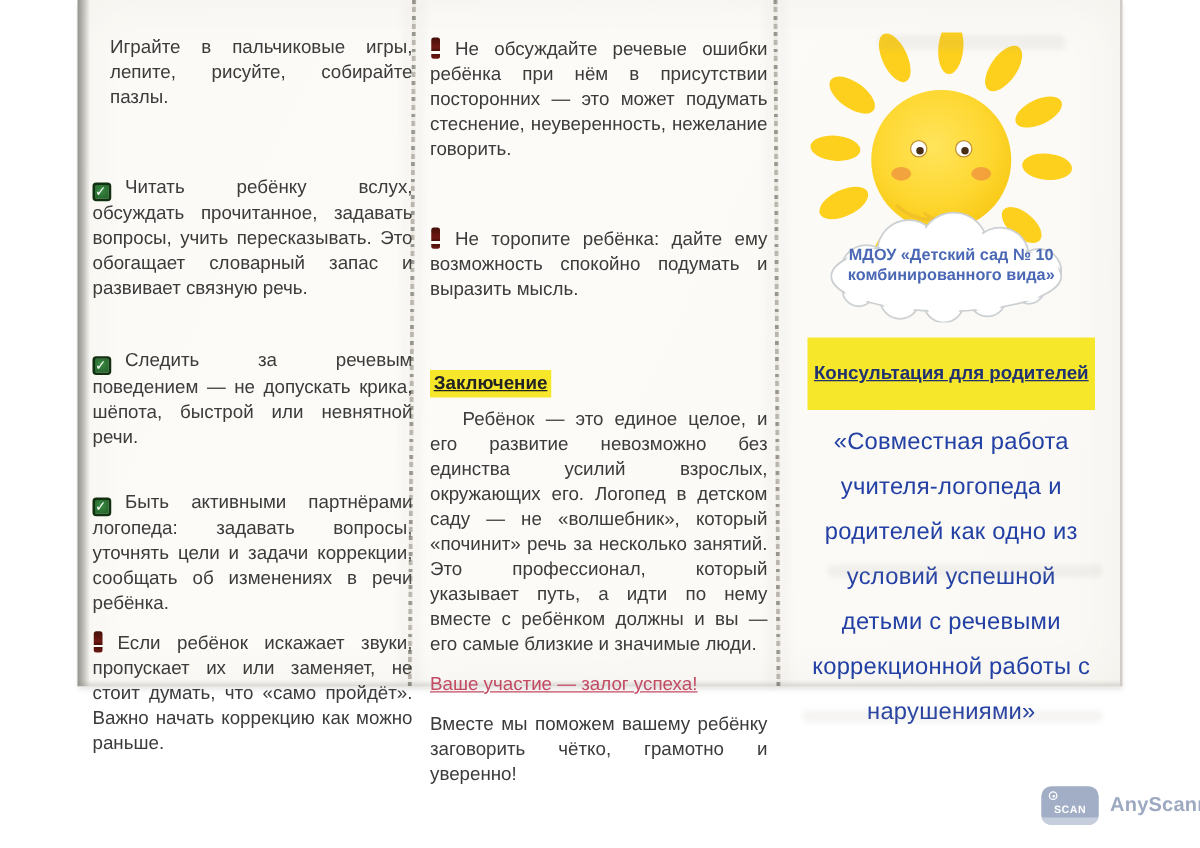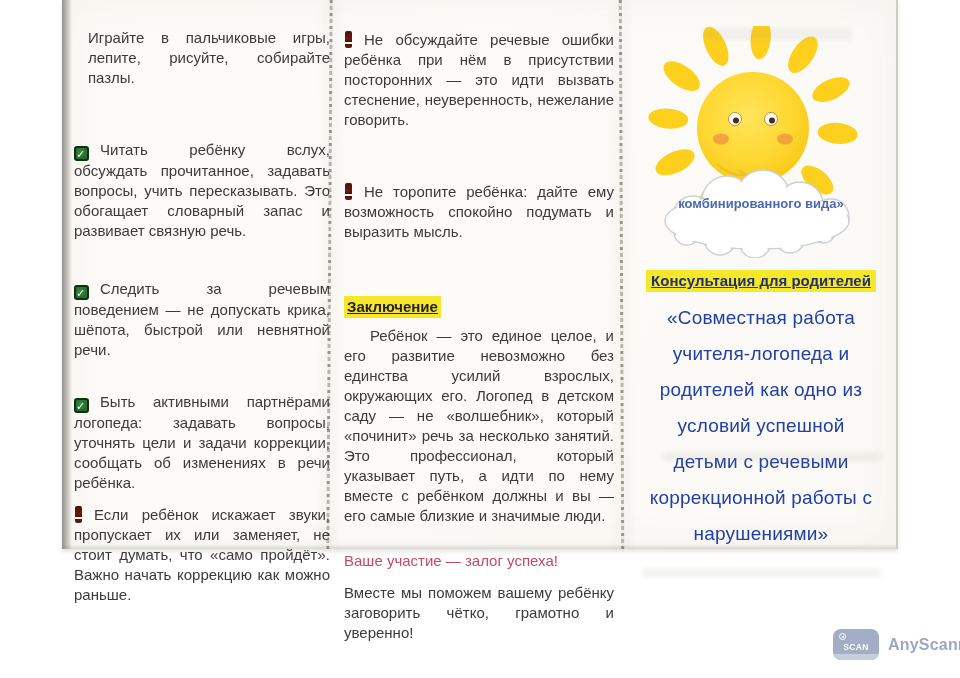--- a/index.html
+++ b/index.html
@@ -48,33 +48,33 @@
     line-height:13px;text-align:center;vertical-align:-3px;font-weight:bold;}
   .warn-ic{display:inline-block;width:7px;height:17px;margin:0 12px 0 1px;
     vertical-align:-3px;border-radius:2px;
     background:linear-gradient(to bottom,#451009 0,var(--warning_red) 8px,#451009 11px,
       rgba(0,0,0,0) 11px,rgba(0,0,0,0) 13px,#50120c 13px,var(--warning_red) 17px);}
   .attention-heading{margin-top:36px;font-size:15px;color:#343434;}
   .hl{background:var(--highlight_yellow);}
   .conclusion-heading{margin-top:54px;display:inline-block;font-weight:bold;
     text-decoration:underline;padding:1px 3px;color:#222;}
   .conclusion-text{margin-top:8px;text-indent:26px;}
-  .slogan{margin-top:25px;color:var(--slogan_red);}
+  .slogan{margin-top:12px;color:var(--slogan_red);text-decoration:underline;}
   .closing{margin-top:12px;}
   .mt30{margin-top:30px;} .mt34{margin-top:52px;} .mt32{margin-top:32px;}
   .mt38{margin-top:38px;} .mt12{margin-top:12px;}
   
   .panel-right{text-align:center;}
   .sun-wrap{position:relative;width:252px;height:232px;margin:26px auto 0;}
   .cloud-caption{position:absolute;left:50%;top:170px;transform:translateX(-50%);
     width:210px;font-size:13px;line-height:16px;font-weight:bold;
     color:var(--cloud_blue);text-align:center;}
   .consultation-heading{display:inline-block;margin-top:12px;font-size:15px;
     font-weight:bold;color:var(--heading_blue);text-decoration:underline;
-    padding:1px 5px;background:var(--highlight_yellow);}
+    padding:19px 5px;background:var(--highlight_yellow);}
   .brochure-title{margin-top:8px;}
   .brochure-title div{line-height:36px;font-size:19px;font-weight:normal;
     color:var(--title_blue);letter-spacing:.2px;}
   
   .smudge{position:absolute;background:rgba(160,150,135,.10);border-radius:4px;filter:blur(2px);}
   
   .watermark{position:absolute;left:833px;top:629px;display:flex;align-items:center;gap:9px;}
   .scan-icon{position:relative;width:46px;height:31px;border-radius:8px;
     background:var(--watermark_gray);overflow:hidden;}
   .scan-dot{position:absolute;top:4px;left:6px;width:7px;height:7px;
@@ -104,21 +104,21 @@
     <p class="check-item mt32">
       <span class="cb">✓</span><span>Быть активными партнёрами логопеда: задавать вопросы, уточнять цели и задачи коррекции, сообщать об изменениях в речи ребёнка.</span>
     </p>
     <p class="warn-item mt12">
       <span class="warn-ic"></span><span>Если ребёнок искажает звуки, пропускает их или заменяет, не стоит думать, что «само пройдёт». Важно начать коррекцию как можно раньше.</span>
     </p>
   </div>
 
   <div class="panel panel-middle">
     <p class="warn-item mt30">
-      <span class="warn-ic"></span><span>Не обсуждайте речевые ошибки ребёнка при нём в присутствии посторонних — это идти вызвать стеснение, неуверенность, нежелание говорить.</span>
+      <span class="warn-ic"></span><span>Не обсуждайте речевые ошибки ребёнка при нём в присутствии посторонних — это может подумать стеснение, неуверенность, нежелание говорить.</span>
     </p>
     <p class="warn-item mt34">
       <span class="warn-ic"></span><span>Не торопите ребёнка: дайте ему возможность спокойно подумать и выразить мысль.</span>
     </p>
     <div>
       <span class="conclusion-heading hl">Заключение</span>
     </div>
     <p class="conclusion-text">Ребёнок — это единое целое, и его развитие невозможно без единства усилий взрослых, окружающих его. Логопед в детском саду — не «волшебник», который «починит» речь за несколько занятий. Это профессионал, который указывает путь, а идти по нему вместе с ребёнком должны и вы — его самые близкие и значимые люди.</p>
     <p class="slogan">Ваше участие — залог успеха!</p>
     <p class="closing">Вместе мы поможем вашему ребёнку заговорить чётко, грамотно и уверенно!</p>
@@ -180,20 +180,21 @@
           <circle cx="196" cy="191" r="16"></circle>
           <circle cx="52" cy="206" r="11"></circle>
           <circle cx="85" cy="213" r="14"></circle>
           <circle cx="120" cy="216" r="14"></circle>
           <circle cx="155" cy="212" r="13"></circle>
           <circle cx="188" cy="204" r="11"></circle>
           <ellipse cx="122" cy="195" rx="90" ry="26"></ellipse>
         </g>
       </svg>
       <div class="cloud-caption">
+        <div>МДОУ «Детский сад № 10</div>
         <div>комбинированного вида»</div>
       </div>
     </div>
     <div>
       <span class="consultation-heading">Консультация для родителей</span>
     </div>
     <div class="brochure-title">
       <div>«Совместная работа</div>
       <div>учителя-логопеда и</div>
       <div>родителей как одно из</div>

